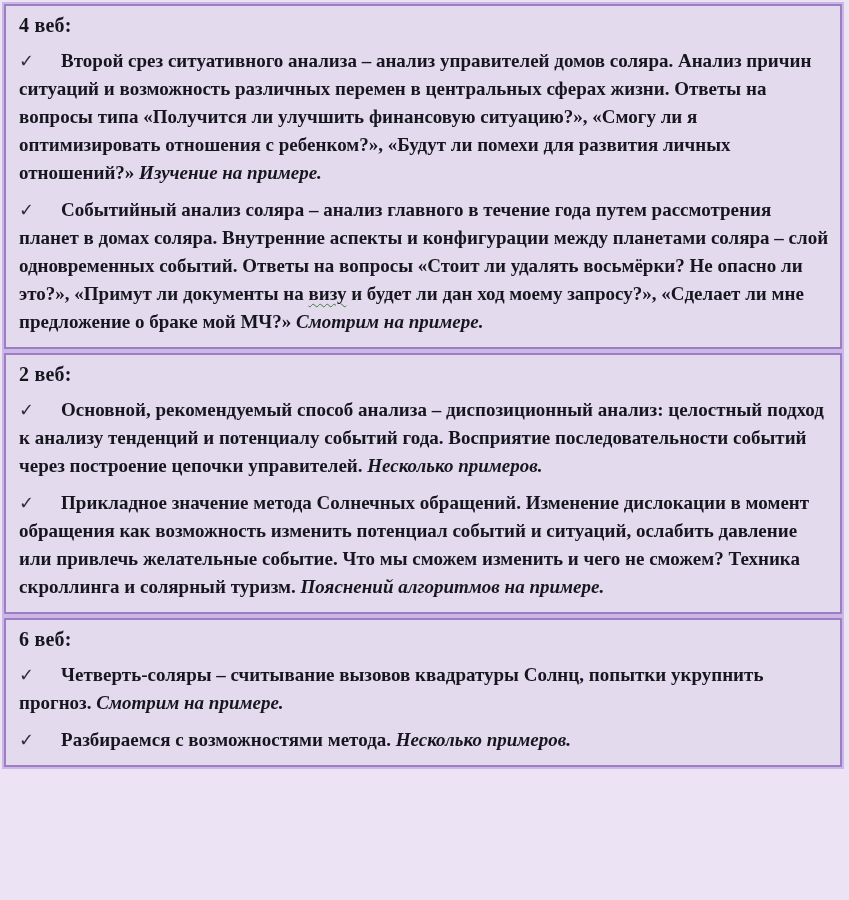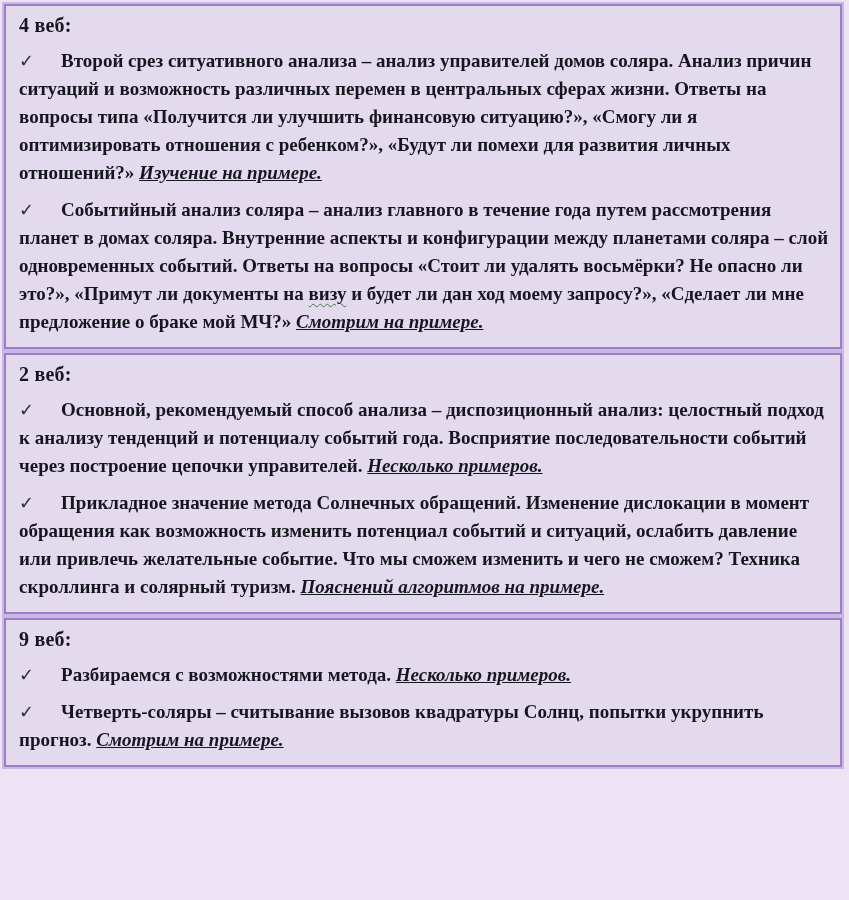--- a/index.html
+++ b/index.html
@@ -44,21 +44,21 @@
     margin:0 2px 9px 5px;
   }
   .bullet:last-child{margin-bottom:4px;}
   .check{
     font-weight:400;
     font-size:18px;
     color:var(--check-color);
   }
   .tab{display:inline-block;width:27px;}
   .reg{font-style:normal;}
-  .it{font-style:italic;text-decoration:underline;}
+  .it{font-style:italic;}
   .wavy{
     text-decoration:underline wavy var(--wavy-color);
     text-decoration-thickness:1px;
     text-underline-offset:3px;
   }
 </style>
 </head>
 <body>
 
 <div class="page">
@@ -67,18 +67,18 @@
         <div class="hdr">4 веб:</div>
         <p class="bullet"><span class="check">✓</span><span class="tab"></span><span class="reg">Второй срез ситуативного анализа – анализ управителей домов соляра. Анализ причин ситуаций и возможность различных перемен в центральных сферах жизни. Ответы на вопросы типа «Получится ли улучшить финансовую ситуацию?», «Смогу ли я оптимизировать отношения с ребенком?», «Будут ли помехи для развития личных отношений?»  </span><span class="it">Изучение на примере.</span></p>
         <p class="bullet"><span class="check">✓</span><span class="tab"></span><span class="reg">Событийный анализ соляра – анализ главного в течение года путем рассмотрения планет в домах соляра. Внутренние аспекты и конфигурации между планетами соляра – слой одновременных событий. Ответы на вопросы «Стоит ли удалять восьмёрки? Не опасно ли это?», «Примут ли документы на </span><span class="wavy">визу</span><span class="reg"> и будет ли дан ход моему запросу?», «Сделает ли мне предложение о браке мой МЧ?»  </span><span class="it">Смотрим на примере.</span></p>
       </section>
       <section class="box">
         <div class="hdr">2 веб:</div>
         <p class="bullet"><span class="check">✓</span><span class="tab"></span><span class="reg">Основной, рекомендуемый способ анализа – диспозиционный анализ: целостный подход к анализу тенденций и потенциалу событий года. Восприятие последовательности событий через построение цепочки управителей. </span><span class="it">Несколько примеров.</span></p>
         <p class="bullet"><span class="check">✓</span><span class="tab"></span><span class="reg">Прикладное значение метода Солнечных обращений. Изменение дислокации в момент обращения как возможность изменить потенциал событий и ситуаций, ослабить давление или привлечь желательные событие. Что мы сможем изменить и чего не сможем? Техника скроллинга и солярный туризм. </span><span class="it">Пояснений алгоритмов на примере.</span></p>
       </section>
       <section class="box">
-        <div class="hdr">9 веб:</div>
+        <div class="hdr">6 веб:</div>
+        <p class="bullet"><span class="check">✓</span><span class="tab"></span><span class="reg">Четверть-соляры – считывание вызовов квадратуры Солнц, попытки укрупнить прогноз. </span><span class="it">Смотрим на примере.</span></p>
         <p class="bullet"><span class="check">✓</span><span class="tab"></span><span class="reg">Разбираемся с возможностями метода. </span><span class="it">Несколько примеров.</span></p>
-        <p class="bullet"><span class="check">✓</span><span class="tab"></span><span class="reg">Четверть-соляры – считывание вызовов квадратуры Солнц, попытки укрупнить прогноз. </span><span class="it">Смотрим на примере.</span></p>
       </section>
     </div>
 </div>
 
 </body></html>

